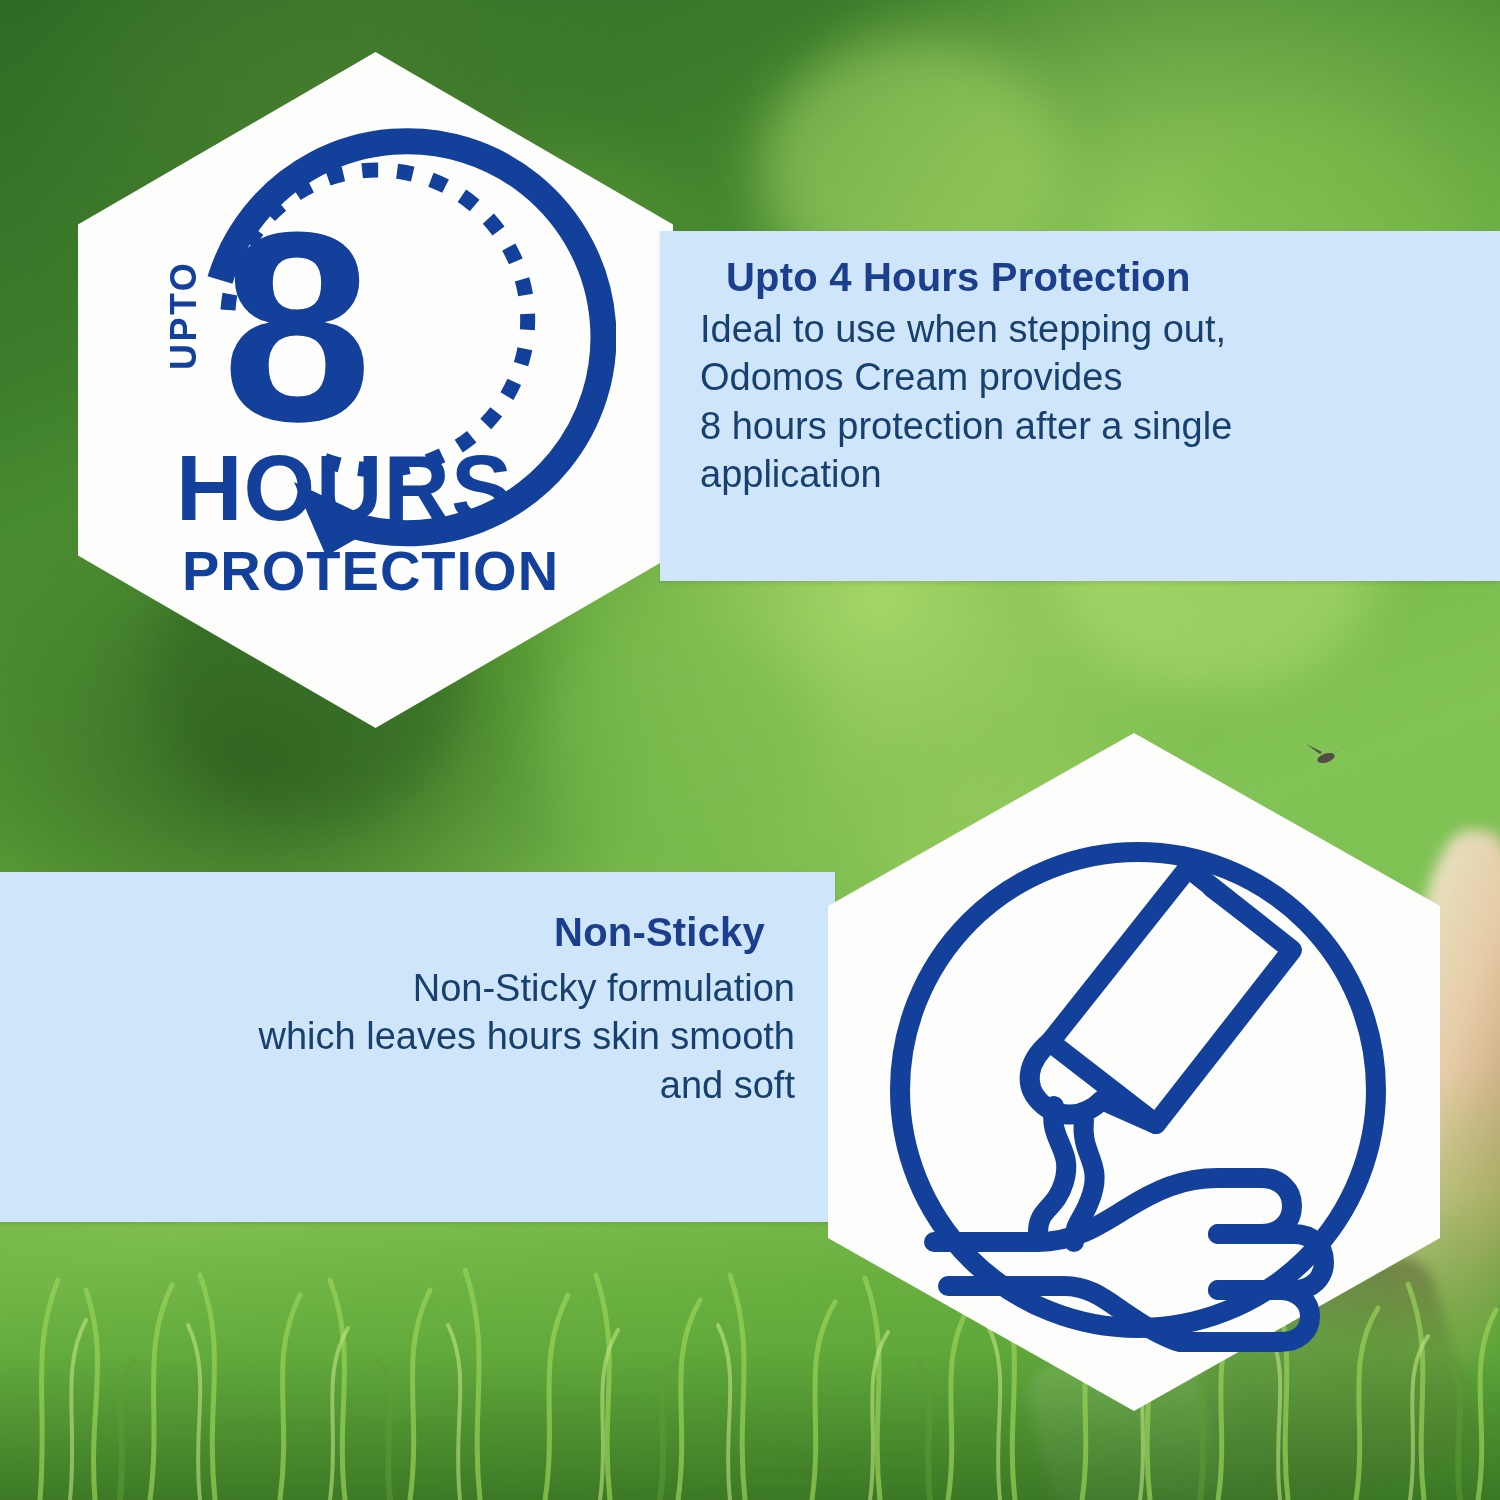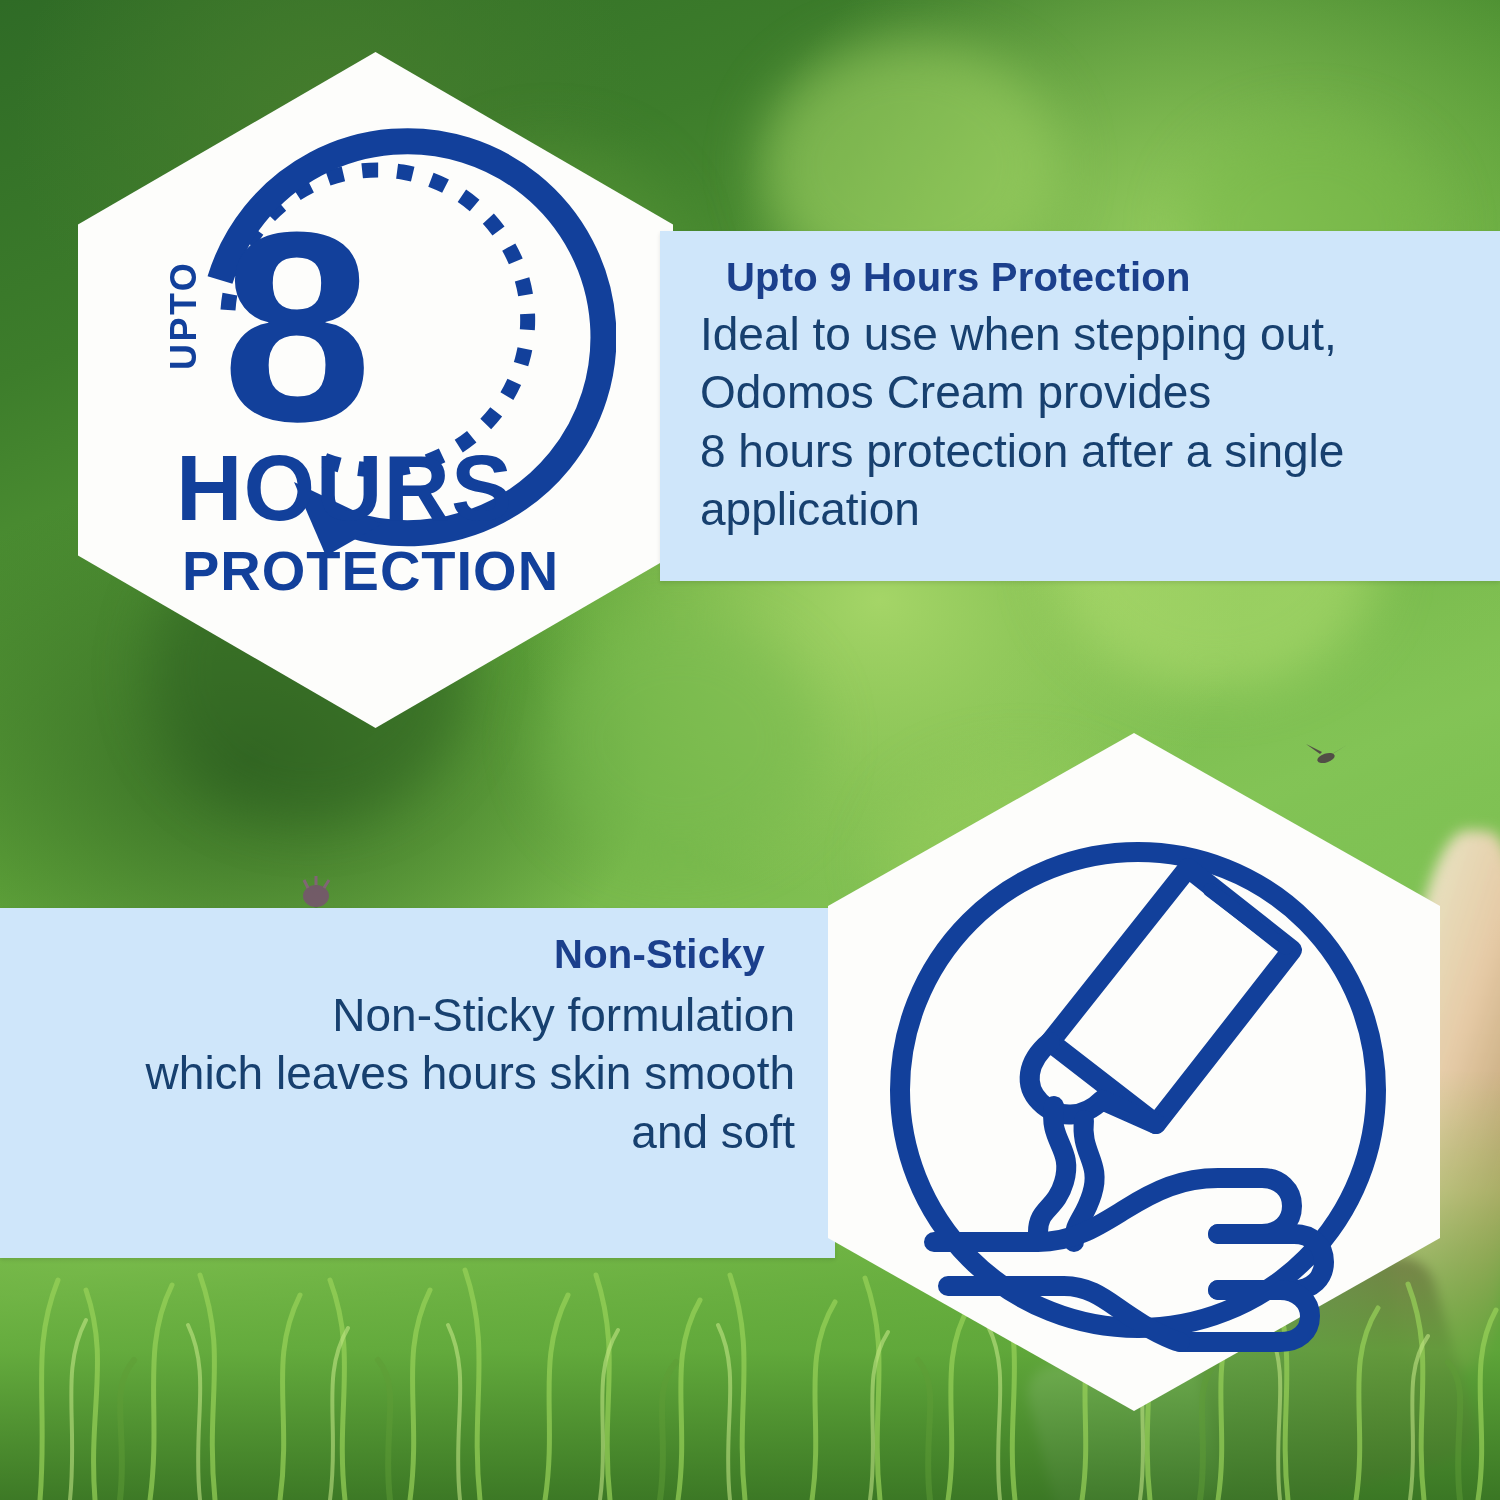--- a/index.html
+++ b/index.html
@@ -94,36 +94,36 @@
     box-shadow:0 2px 4px rgba(0,0,0,.10);
     color:#1b3f7a;
   }
   #panel-top{
     left:660px;top:231px;width:840px;height:350px;
     padding:24px 44px 0 40px;
     box-sizing:border-box;
     text-align:left;
   }
   #panel-bottom{
-    left:0px;top:908px;width:835px;height:350px;
-    padding:24px 40px 0 40px;
+    left:0px;top:872px;width:835px;height:350px;
+    padding:38px 40px 0 40px;
     box-sizing:border-box;
     text-align:right;
   }
   .panel-title{
     font-size:40px;
     font-weight:bold;
     letter-spacing:.2px;
     color:#1b3f8c;
     margin:0 0 6px 26px;
     line-height:1.1;
   }
   #panel-bottom .panel-title{margin:0 30px 10px 0;}
   .panel-body{
-    font-size:46px;
+    font-size:38px;
     font-weight:400;
     line-height:1.27;
     color:#17406f;
     margin:0;
     white-space:pre-line;
   }
 
   
   #icon-8h{position:absolute;left:136px;top:120px;width:480px;height:510px;}
   #icon-tube{position:absolute;left:888px;top:790px;width:500px;height:570px;}
@@ -232,21 +232,21 @@
     <text x="-250" y="60" transform="rotate(-90)" fill="#12409b" font-family="'Liberation Sans',sans-serif" font-size="36" font-weight="bold" letter-spacing="2.5">UPTO</text>
 
     <text x="86" y="300" fill="#12409b" font-family="'Liberation Sans',sans-serif" font-size="270" font-weight="bold">8</text>
 
     <text x="40" y="400" fill="#12409b" font-family="'Liberation Sans',sans-serif" font-size="92" font-weight="bold" letter-spacing="1">HOURS</text>
 
     <text x="46" y="470" fill="#12409b" font-family="'Liberation Sans',sans-serif" font-size="56" font-weight="bold" letter-spacing="1">PROTECTION</text>
   </svg>
 
   <div class="panel" id="panel-top">
-    <div class="panel-title">Upto 9 Hours Protection</div>
+    <div class="panel-title">Upto 4 Hours Protection</div>
     <div class="panel-body">Ideal to use when stepping out,
 Odomos Cream provides
 8 hours protection after a single
 application</div>
   </div>
 
   <div class="panel" id="panel-bottom">
     <div class="panel-title">Non-Sticky</div>
     <div class="panel-body">Non-Sticky formulation
 which leaves hours skin smooth

